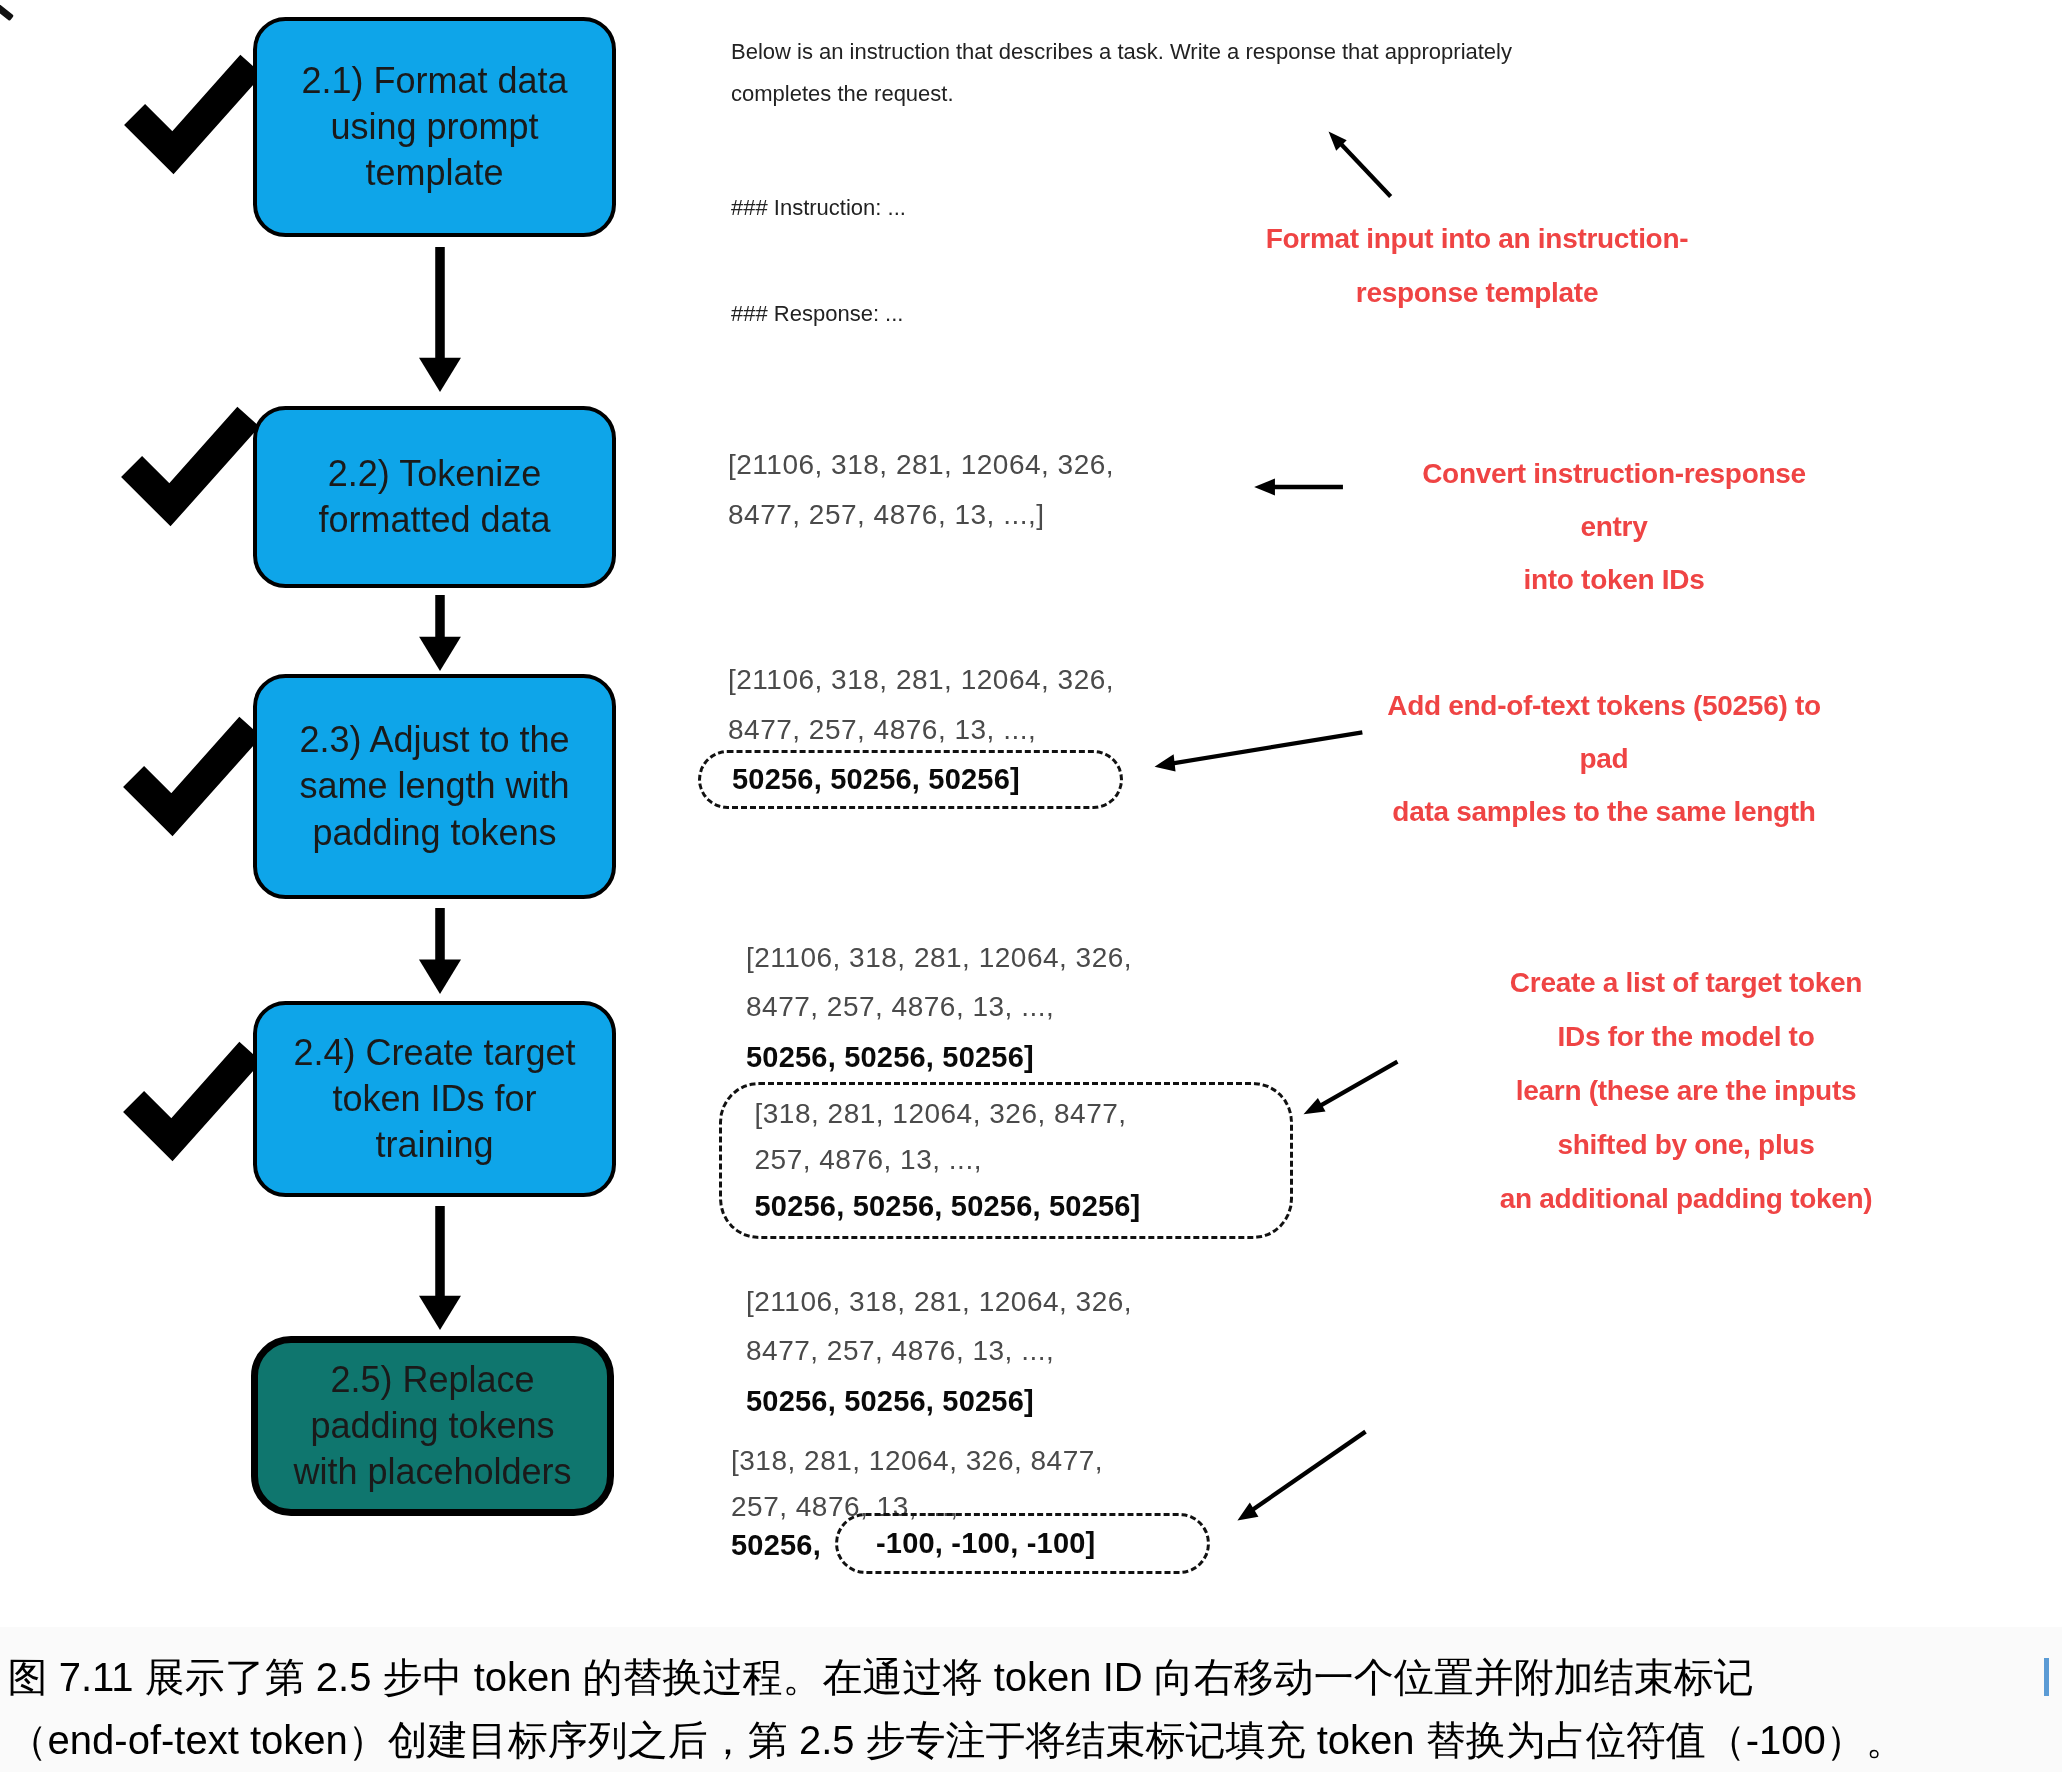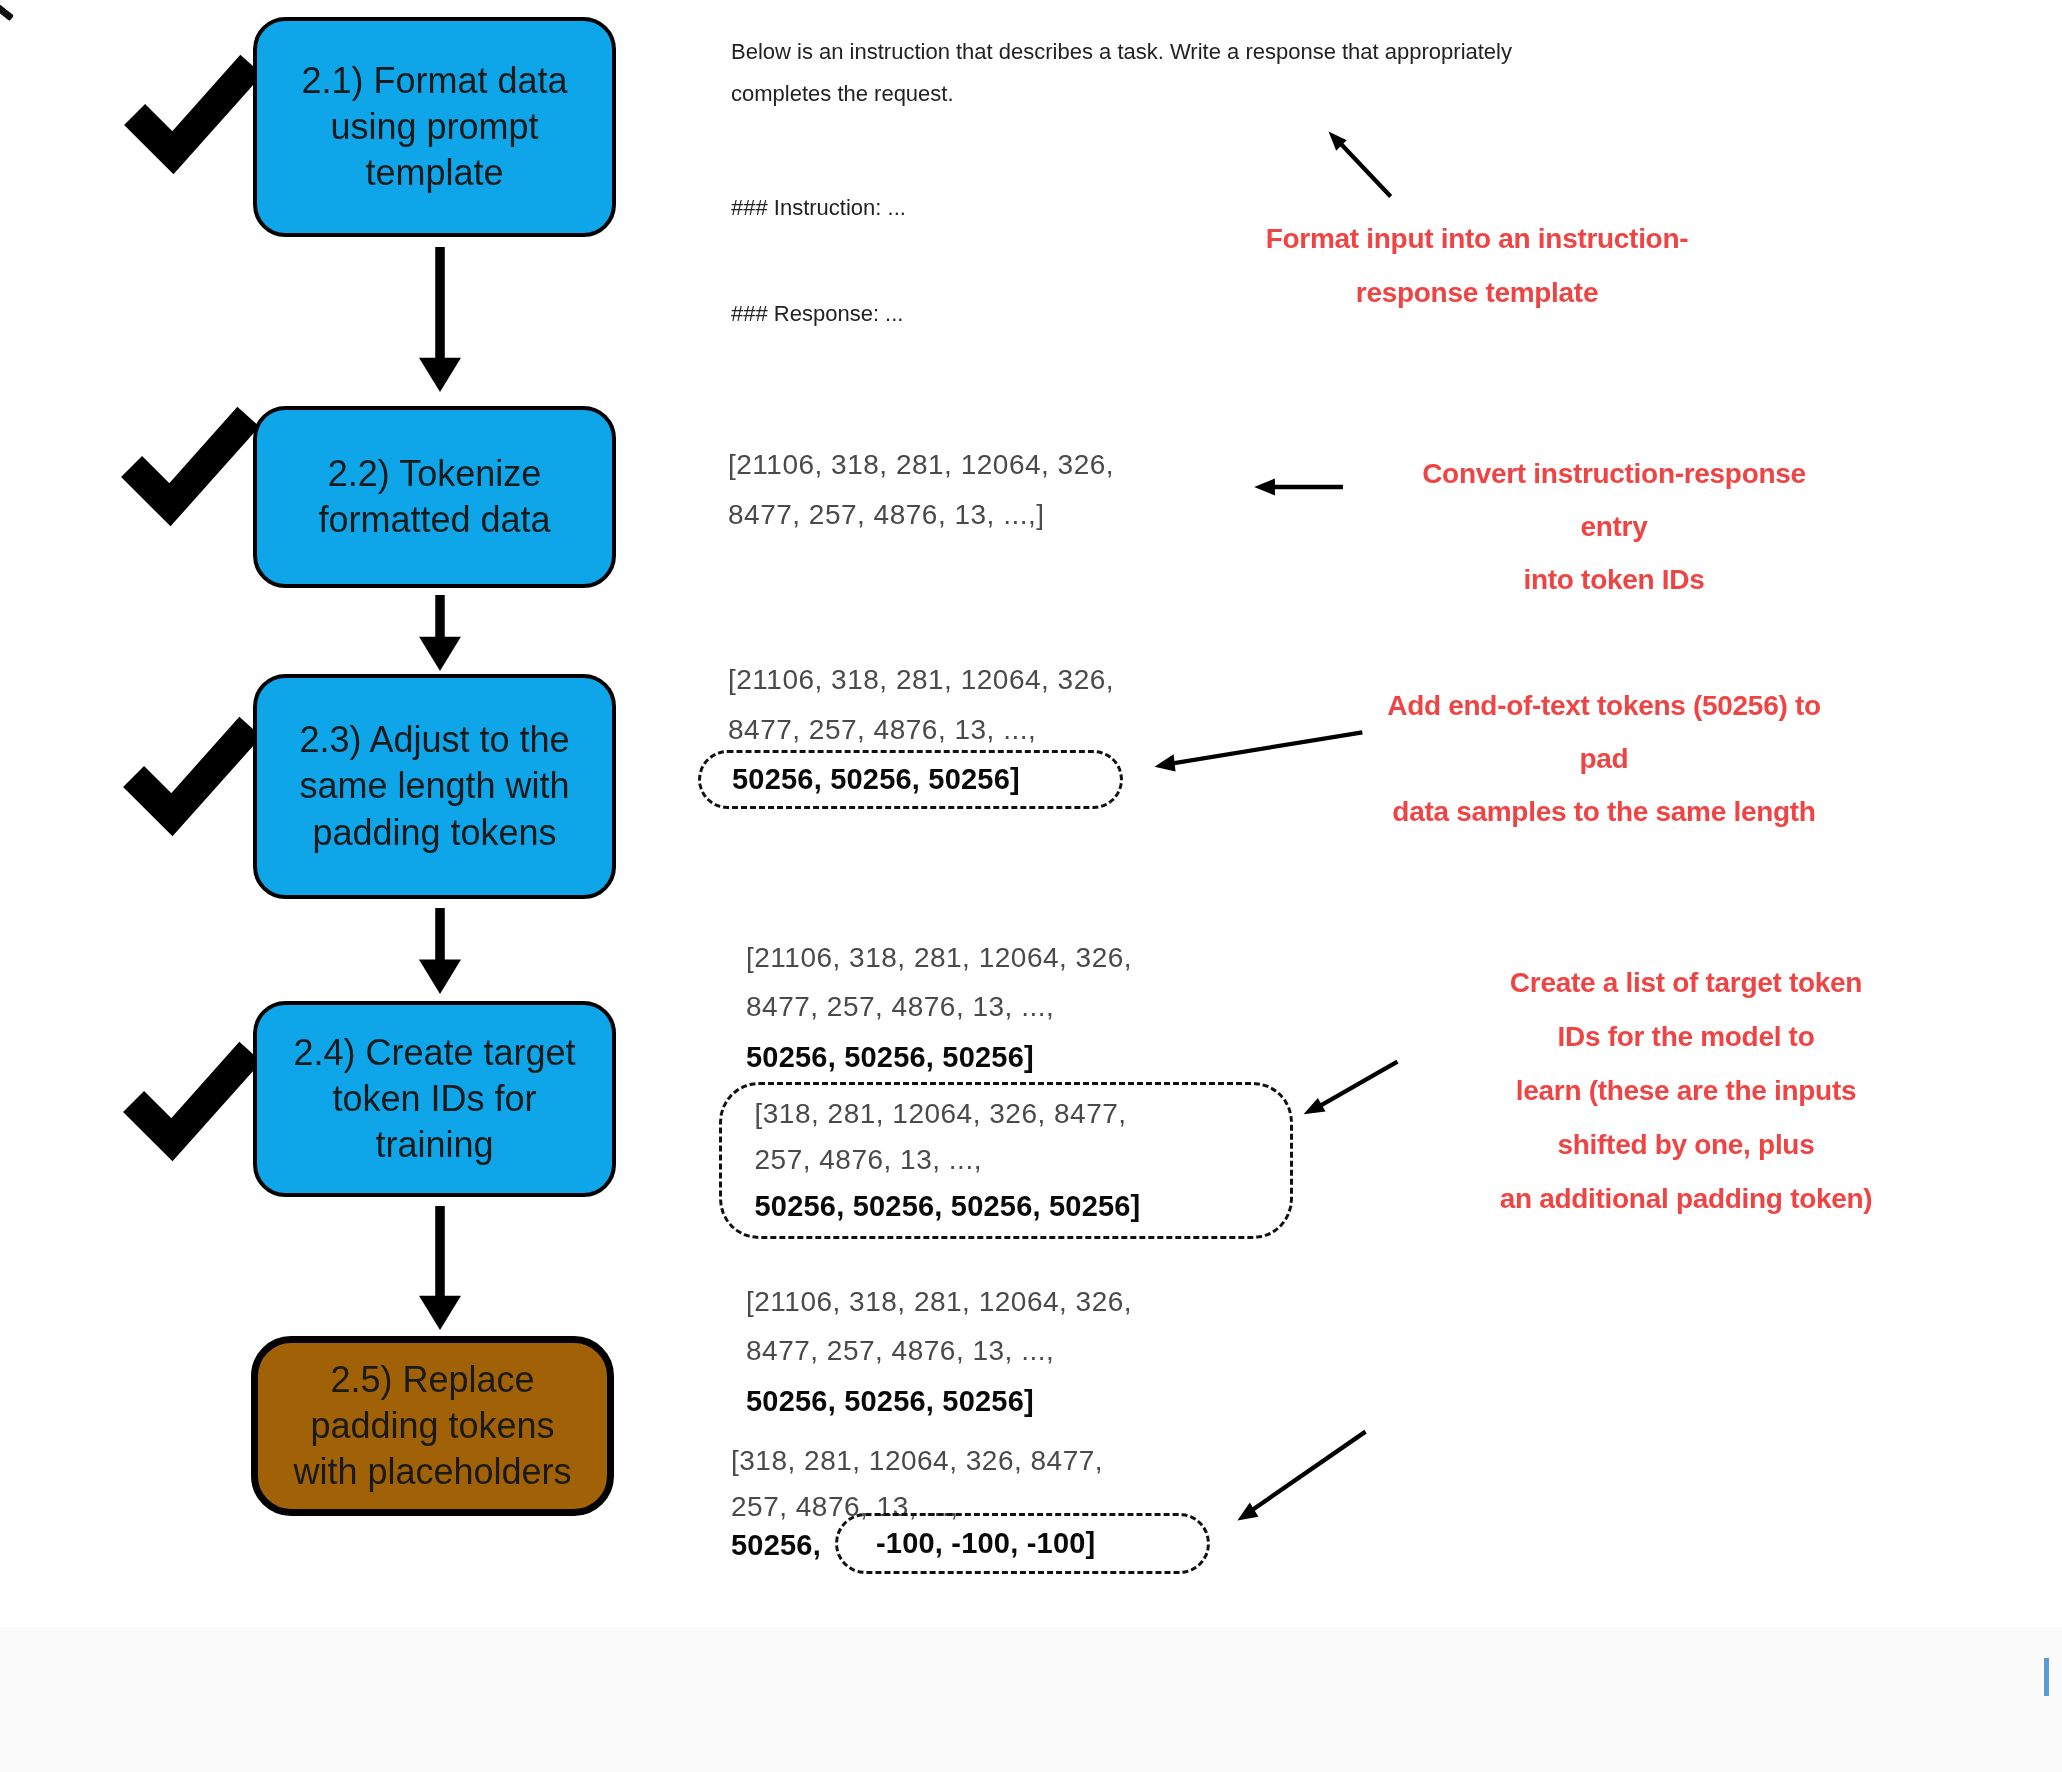--- a/index.html
+++ b/index.html
@@ -2,21 +2,21 @@
 <html><head>
 <meta charset="utf-8">
 <style>
   html,body{margin:0;padding:0;background:#fff;}
   #canvas{position:relative;width:2063px;height:1772px;background:#ffffff;overflow:hidden;
           font-family:"Liberation Sans",sans-serif;color:#111;}
   .box{position:absolute;left:253px;width:363px;background:#0ea5e9;border:4.8px solid #000;
        border-radius:32.5px;display:flex;align-items:center;justify-content:center;
        text-align:center;font-size:36px;line-height:1.28;color:#1a1a1a;
        white-space:pre-line;box-sizing:border-box;}
-  .box.highlight{background:#a16207;border-width:7.6px;border-radius:40px;}
+  .box.highlight{background:#0f766e;border-width:7.6px;border-radius:40px;}
   .mono{position:absolute;font-family:Liberation Sans, sans-serif;
         font-size:28px;color:#4a4a4a;letter-spacing:0.5px;white-space:pre;text-align:center;}
   .mono.b{font-weight:bold;color:#0a0a0a;font-size:29px;letter-spacing:0.2px;}
   .plain{position:absolute;font-size:22px;line-height:42px;color:#222;white-space:pre-line;}
   .ann{position:absolute;transform:translateX(-50%);text-align:center;font-weight:bold;
        font-size:28px;line-height:53px;color:#ef4444;white-space:pre-line;letter-spacing:-0.3px;}
   .dashed{position:absolute;border:3.8px dashed #111;background:transparent;box-sizing:border-box;}
   .oval{display:flex;align-items:center;}
   svg.abs{position:absolute;overflow:visible;}
   .caption{position:absolute;left:7.6px;top:1646px;width:2051px;font-size:40px;line-height:63px;
@@ -136,16 +136,18 @@
     </svg>
   <svg class="abs" style="left:1292px;top:1050px" width="115" height="75" viewBox="0 0 120 78">
       <line x1="110" y1="12" x2="26" y2="60" stroke="#000" stroke-width="4.5"></line>
       <polygon points="12,67 27,50 35,64" fill="#000"></polygon>
     </svg>
   <svg class="abs" style="left:1224px;top:1420px" width="153" height="117" viewBox="0 0 160 122">
       <line x1="148" y1="12" x2="28" y2="95" stroke="#000" stroke-width="4.5"></line>
       <polygon points="14,105 27,86 36,101" fill="#000"></polygon>
     </svg>
 
+  <div class="caption">图 7.11 展示了第 2.5 步中 token 的替换过程。在通过将 token ID 向右移动一个位置并附加结束标记
+（end-of-text token）创建目标序列之后，第 2.5 步专注于将结束标记填充 token 替换为占位符值（-100）。</div>
   <div class="caret"></div>
 
 </div>
 
 
 </body></html>

